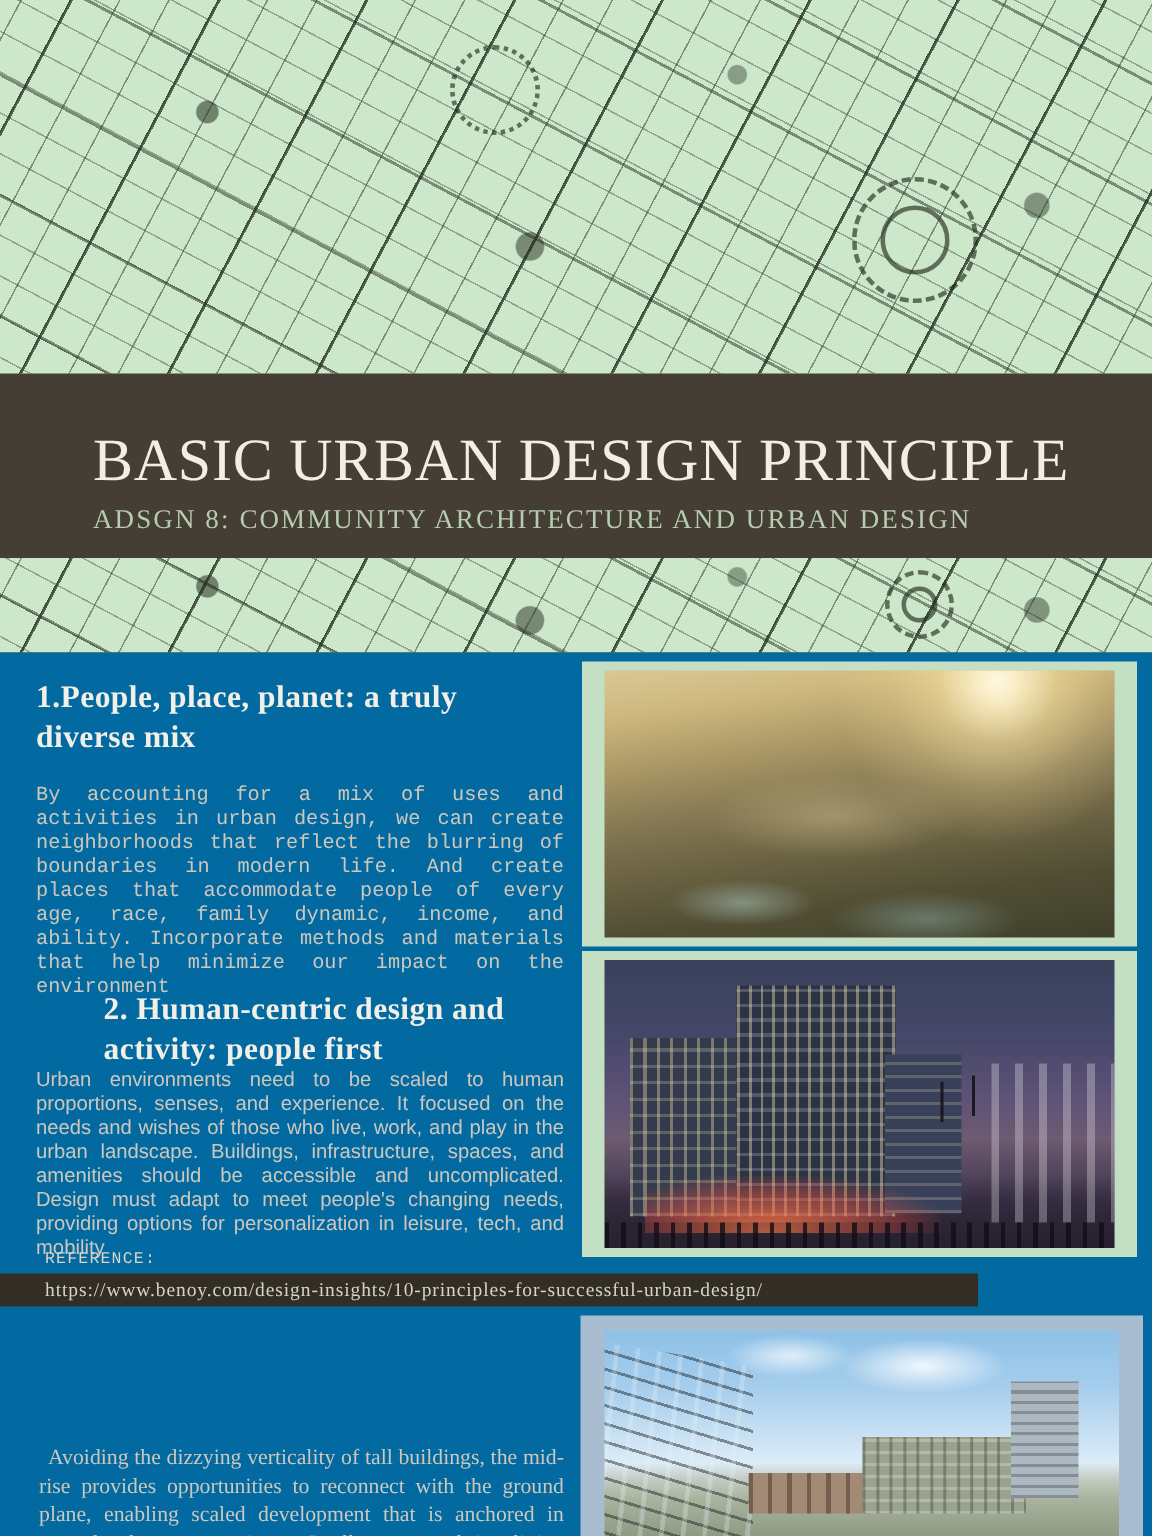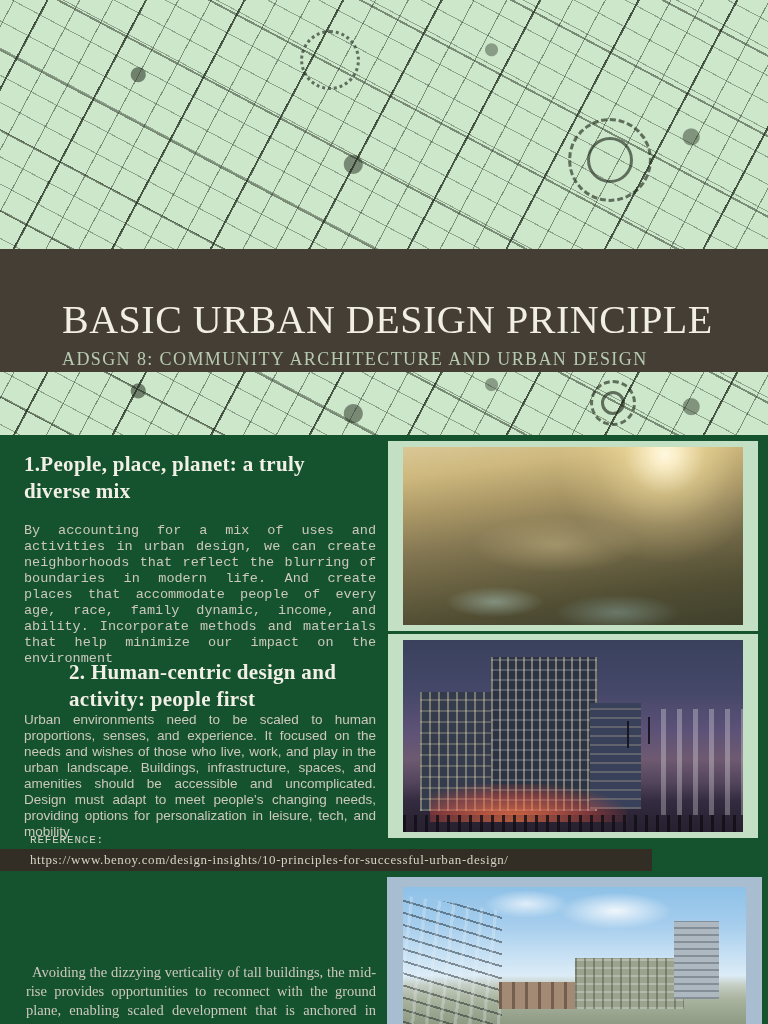--- a/index.html
+++ b/index.html
@@ -26,30 +26,30 @@
   .ring { position:absolute; border:3px solid rgba(35,45,30,.65); border-radius:50%; }
   .ring.r1 { width:84px; height:84px; left:568px; top:118px; border-style:dashed; }
   .ring.r2 { width:46px; height:46px; left:587px; top:137px; }
   .ring.r3 { width:60px; height:60px; left:300px; top:30px; border-style:dotted; }
   .band-mid .ring.r1 { width:46px; height:46px; left:590px; top:8px; }
   .band-mid .ring.r2 { width:24px; height:24px; left:601px; top:19px; }
 
   
   .title-band { height:123px; background:#453e34; padding-left:62px; }
   .main-title {
-    padding-top:49px; font-family:"Liberation Serif", serif; font-weight:400;
+    padding-top:36px; font-family:"Liberation Serif", serif; font-weight:400;
     font-size:40px; line-height:1.1; color:#f1eee5; letter-spacing:0.5px; white-space:nowrap;
   }
   .sub-title {
     margin-top:7px; font-family:Liberation Serif, serif; font-weight:400;
     font-size:18px; color:#b7cbb1; letter-spacing:1.4px; white-space:nowrap;
   }
 
   
-  .content { position:relative; width:768px; height:589px; background:#14532d; }
+  .content { position:relative; width:768px; height:589px; background:#0369a1; }
 
   .sec-heading {
     position:absolute; left:24px; width:322px;
     font-family:"Liberation Serif", serif; font-weight:700;
     font-size:21px; line-height:1.3; color:#f2efe7; letter-spacing:0.3px;
   }
   .sec-heading .normal-part { font-weight:400; }
   .sec-body {
     position:absolute; left:24px; width:352px;
     font-size:13.5px; line-height:16px; text-align:justify; color:#ccc8bc;

